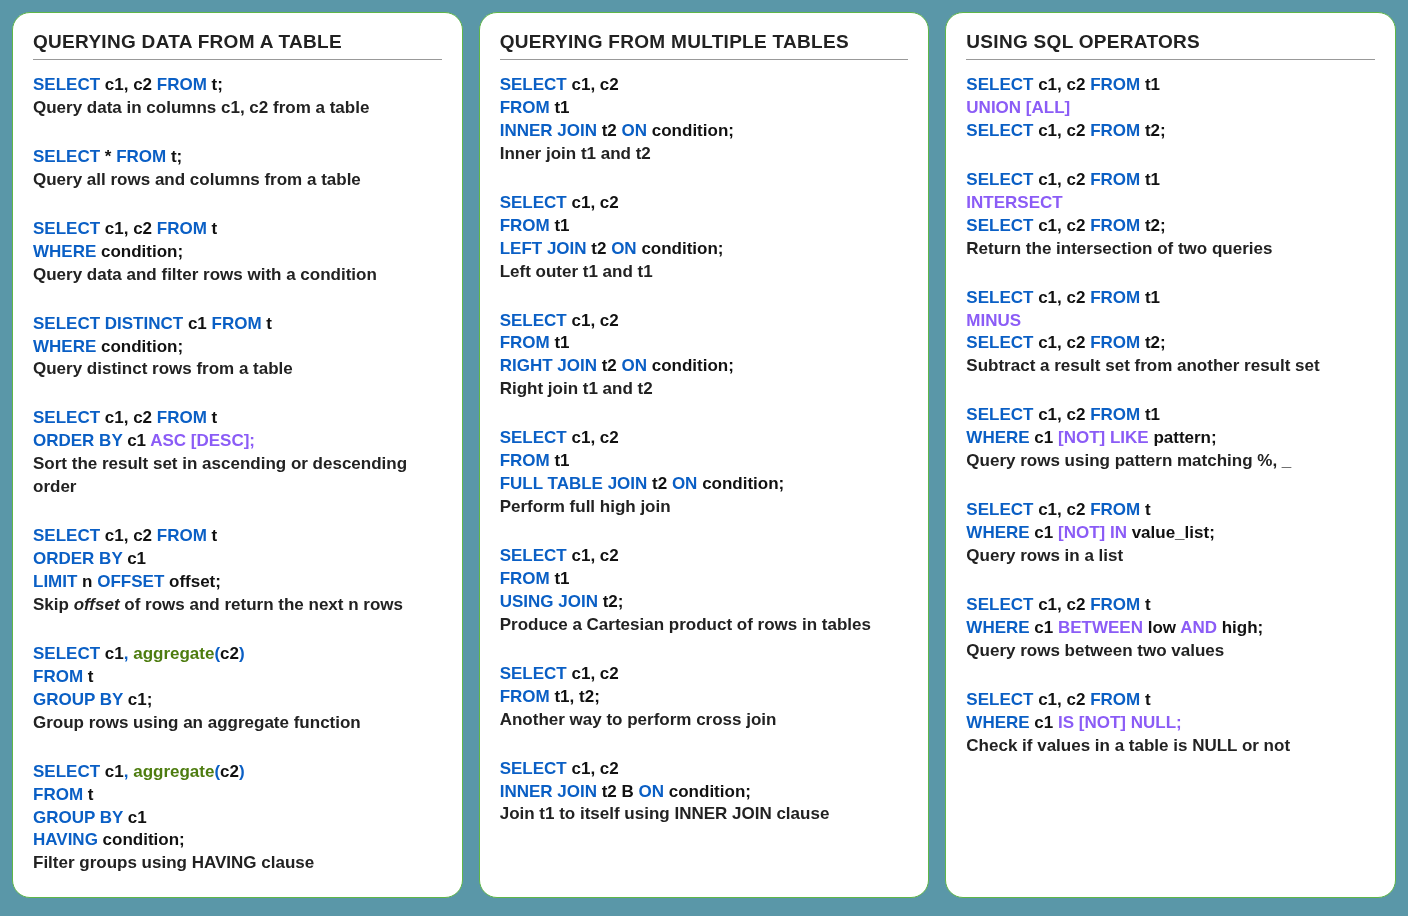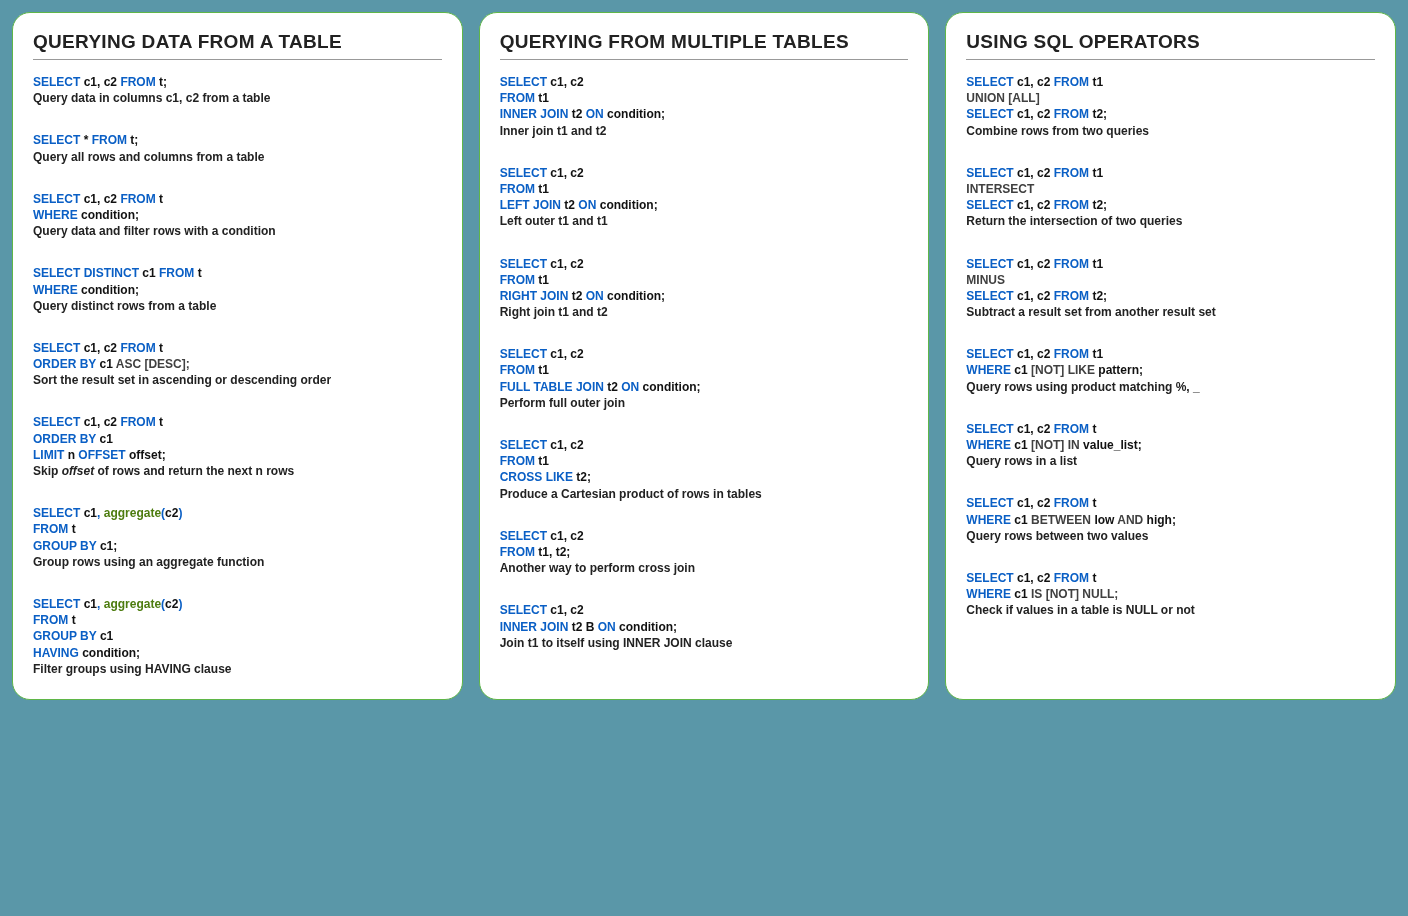--- a/index.html
+++ b/index.html
@@ -1,27 +1,27 @@
 <!DOCTYPE html>
 <html><head>
 <meta charset="utf-8">
 <style>
 *{margin:0;padding:0;box-sizing:border-box}
 body{background:#5a97a8;font-family:"Segoe UI",Arial,sans-serif;padding:12px;width:1408px;height:916px;overflow:hidden}
 .row{display:flex;gap:16px}
 .card{background:#fff;border:1.5px solid #5fb648;border-radius:18px;padding:18px 20px 22px;flex:1}
 .card h2{font-size:19px;font-weight:700;color:#222;border-bottom:1px solid #999;padding-bottom:6px;margin-bottom:14px;letter-spacing:.3px}
-.block{margin-bottom:26px;font-size:12px;line-height:1.35}
+.block{margin-bottom:26px;font-size:17px;line-height:1.35}
 .block:last-child{margin-bottom:0}
 .code{font-weight:700}
 .desc{color:#222;font-weight:700}
 .i{font-style:italic}
 .kw{color:#0a5fc5}
 .id{color:#111}
-.pp{color:#404040}
+.pp{color:#8b5cf6}
 .fn{color:#4d7c0f}
 </style>
 </head>
 <body>
 
 <div class="row">
     <div class="card">
       <h2>QUERYING DATA FROM A TABLE</h2>
       <div class="block">
         <div class="code"><span class="kw">SELECT </span><span class="id">c1, c2 </span><span class="kw">FROM </span><span class="id">t;</span></div>
@@ -83,63 +83,62 @@
       <div class="block">
         <div class="code"><span class="kw">SELECT </span><span class="id">c1, c2</span></div>
         <div class="code"><span class="kw">FROM </span><span class="id">t1</span></div>
         <div class="code"><span class="kw">RIGHT JOIN </span><span class="id">t2 </span><span class="kw">ON </span><span class="id">condition;</span></div>
         <div class="desc">Right join t1 and t2</div>
       </div>
       <div class="block">
         <div class="code"><span class="kw">SELECT </span><span class="id">c1, c2</span></div>
         <div class="code"><span class="kw">FROM </span><span class="id">t1</span></div>
         <div class="code"><span class="kw">FULL TABLE JOIN </span><span class="id">t2 </span><span class="kw">ON </span><span class="id">condition;</span></div>
-        <div class="desc">Perform full outer join</div>
+        <div class="desc">Perform full high join</div>
       </div>
       <div class="block">
         <div class="code"><span class="kw">SELECT </span><span class="id">c1, c2</span></div>
         <div class="code"><span class="kw">FROM </span><span class="id">t1</span></div>
-        <div class="code"><span class="kw">CROSS LIKE </span><span class="id">t2;</span></div>
+        <div class="code"><span class="kw">USING JOIN </span><span class="id">t2;</span></div>
         <div class="desc">Produce a Cartesian product of rows in tables</div>
       </div>
       <div class="block">
         <div class="code"><span class="kw">SELECT </span><span class="id">c1, c2</span></div>
         <div class="code"><span class="kw">FROM </span><span class="id">t1, t2</span><span class="id">;</span></div>
         <div class="desc">Another way to perform cross join</div>
       </div>
       <div class="block">
         <div class="code"><span class="kw">SELECT </span><span class="id">c1, c2</span></div>
         <div class="code"><span class="kw">INNER JOIN </span><span class="id">t2 B </span><span class="kw">ON </span><span class="id">condition;</span></div>
         <div class="desc">Join t1 to itself using INNER JOIN clause</div>
       </div>
     </div>
     <div class="card">
       <h2>USING SQL OPERATORS</h2>
       <div class="block">
         <div class="code"><span class="kw">SELECT </span><span class="id">c1, c2 </span><span class="kw">FROM </span><span class="id">t1</span></div>
         <div class="code"><span class="pp">UNION [ALL]</span></div>
         <div class="code"><span class="kw">SELECT </span><span class="id">c1, c2 </span><span class="kw">FROM </span><span class="id">t2;</span></div>
-        <div class="desc">Combine rows from two queries</div>
       </div>
       <div class="block">
         <div class="code"><span class="kw">SELECT </span><span class="id">c1, c2 </span><span class="kw">FROM </span><span class="id">t1</span></div>
         <div class="code"><span class="pp">INTERSECT</span></div>
         <div class="code"><span class="kw">SELECT </span><span class="id">c1, c2 </span><span class="kw">FROM </span><span class="id">t2;</span></div>
         <div class="desc">Return the intersection of two queries</div>
       </div>
       <div class="block">
         <div class="code"><span class="kw">SELECT </span><span class="id">c1, c2 </span><span class="kw">FROM </span><span class="id">t1</span></div>
         <div class="code"><span class="pp">MINUS</span></div>
         <div class="code"><span class="kw">SELECT </span><span class="id">c1, c2 </span><span class="kw">FROM </span><span class="id">t2;</span></div>
         <div class="desc">Subtract a result set from another result set</div>
       </div>
       <div class="block">
         <div class="code"><span class="kw">SELECT </span><span class="id">c1, c2 </span><span class="kw">FROM </span><span class="id">t1</span></div>
         <div class="code"><span class="kw">WHERE </span><span class="id">c1 </span><span class="pp">[NOT] LIKE </span><span class="id">pattern;</span></div>
-        <div class="desc">Query rows using product matching %, _</div>
+        <div class="desc">Query rows using pattern matching %, _</div>
       </div>
       <div class="block">
         <div class="code"><span class="kw">SELECT </span><span class="id">c1, c2 </span><span class="kw">FROM </span><span class="id">t</span></div>
         <div class="code"><span class="kw">WHERE </span><span class="id">c1 </span><span class="pp">[NOT] IN </span><span class="id">value_list;</span></div>
         <div class="desc">Query rows in a list</div>
       </div>
       <div class="block">
         <div class="code"><span class="kw">SELECT </span><span class="id">c1, c2 </span><span class="kw">FROM </span><span class="id">t</span></div>
         <div class="code"><span class="kw">WHERE  </span><span class="id">c1 </span><span class="pp">BETWEEN </span><span class="id">low </span><span class="pp">AND </span><span class="id">high;</span></div>
         <div class="desc">Query rows between two values</div>

